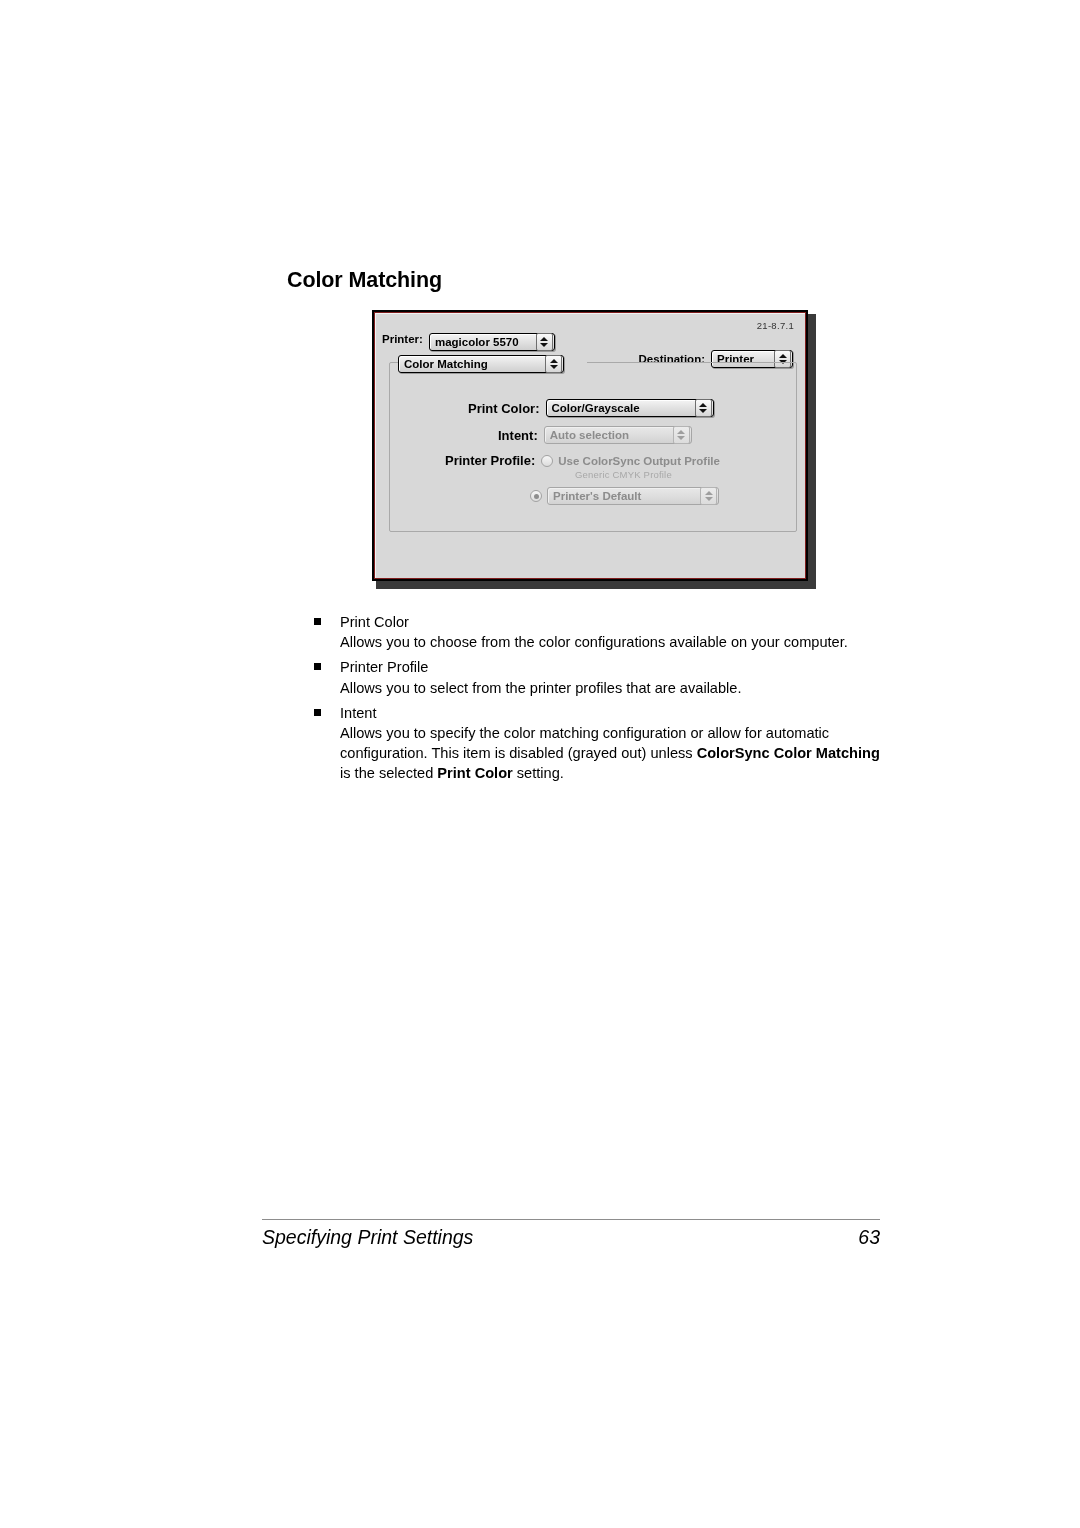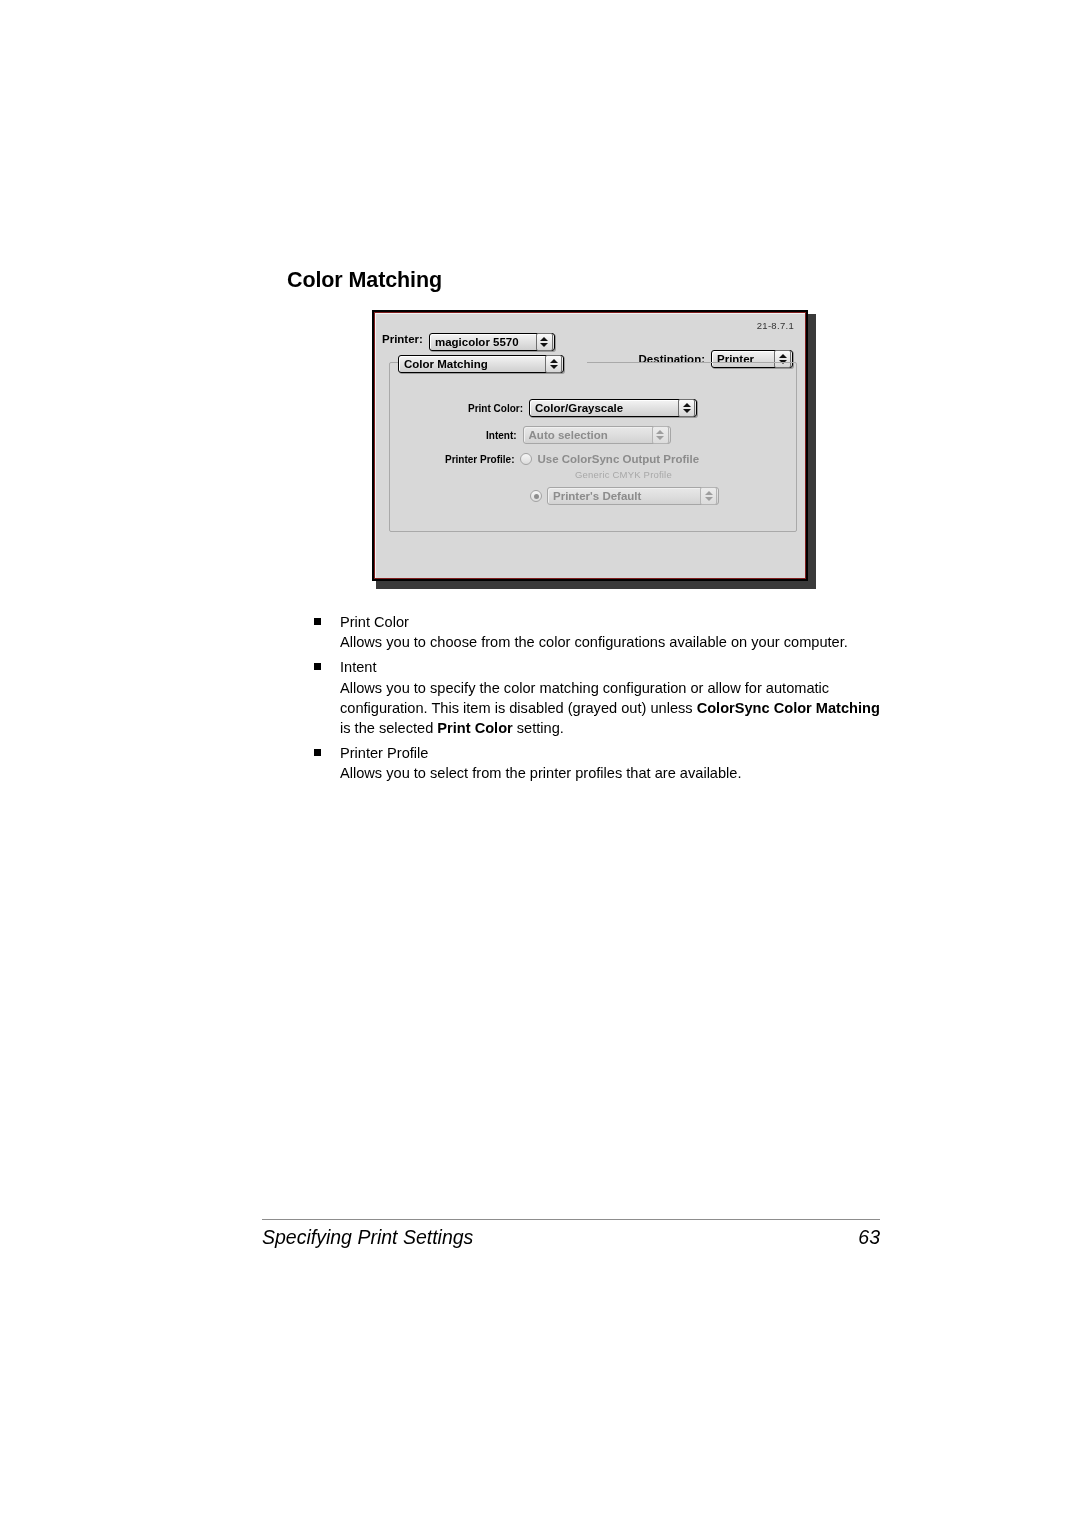--- a/index.html
+++ b/index.html
@@ -176,21 +176,21 @@
     left: 0; top: 0; right: 0; bottom: 0;
   }
 
   .srow {
     position: absolute;
     display: flex;
     align-items: center;
   }
   .srow .slabel {
     text-align: right;
-    font-size: 10px;
+    font-size: 13px;
     font-weight: bold;
     margin-right: 6px;
     white-space: nowrap;
   }
 
   
   .radio {
     flex: 0 0 auto;
     width: 12px; height: 12px;
     border-radius: 50%;
@@ -353,21 +353,21 @@
             <span class="slabel">Print Color:</span>
             <div class="popup" style="width:168px;">
               <span class="ptext">Color/Grayscale</span>
               <span class="arrowbox">
                   <i class="up"></i>
                   <i class="dn"></i>
                 </span>
             </div>
           </div>
 
-          <div class="srow" style="left:96px; top:63px;">
+          <div class="srow" style="left:108px; top:63px;">
             <span class="slabel dim">Intent:</span>
             <div class="popup disabled" style="width:148px;">
               <span class="ptext">Auto selection</span>
               <span class="arrowbox">
                   <i class="up"></i>
                   <i class="dn"></i>
                 </span>
             </div>
           </div>
 
@@ -409,27 +409,27 @@
 </div>
 
 <div class="body-copy">
   <div class="bullet-item">
     <span class="sq"></span>
     <div class="bterm">Print Color</div>
     <div class="bdesc"><span>Allows you to choose from the color configurations available on your computer.</span></div>
   </div>
   <div class="bullet-item">
     <span class="sq"></span>
-    <div class="bterm">Intent</div>
-    <div class="bdesc"><span>Allows you to specify the color matching configuration or allow for automatic configuration. This item is disabled (grayed out) unless </span><b>ColorSync Color Matching</b><span> is the selected </span><b>Print Color</b><span> setting.</span></div>
+    <div class="bterm">Printer Profile</div>
+    <div class="bdesc"><span>Allows you to select from the printer profiles that are available.</span></div>
   </div>
   <div class="bullet-item">
     <span class="sq"></span>
-    <div class="bterm">Printer Profile</div>
-    <div class="bdesc"><span>Allows you to select from the printer profiles that are available.</span></div>
+    <div class="bterm">Intent</div>
+    <div class="bdesc"><span>Allows you to specify the color matching configuration or allow for automatic configuration. This item is disabled (grayed out) unless </span><b>ColorSync Color Matching</b><span> is the selected </span><b>Print Color</b><span> setting.</span></div>
   </div>
 </div>
 
 <div class="footer-rule"></div>
 <div class="footer">
   <span>Specifying Print Settings</span>
   <span class="fpage">63</span>
 </div>
 
 </body></html>

